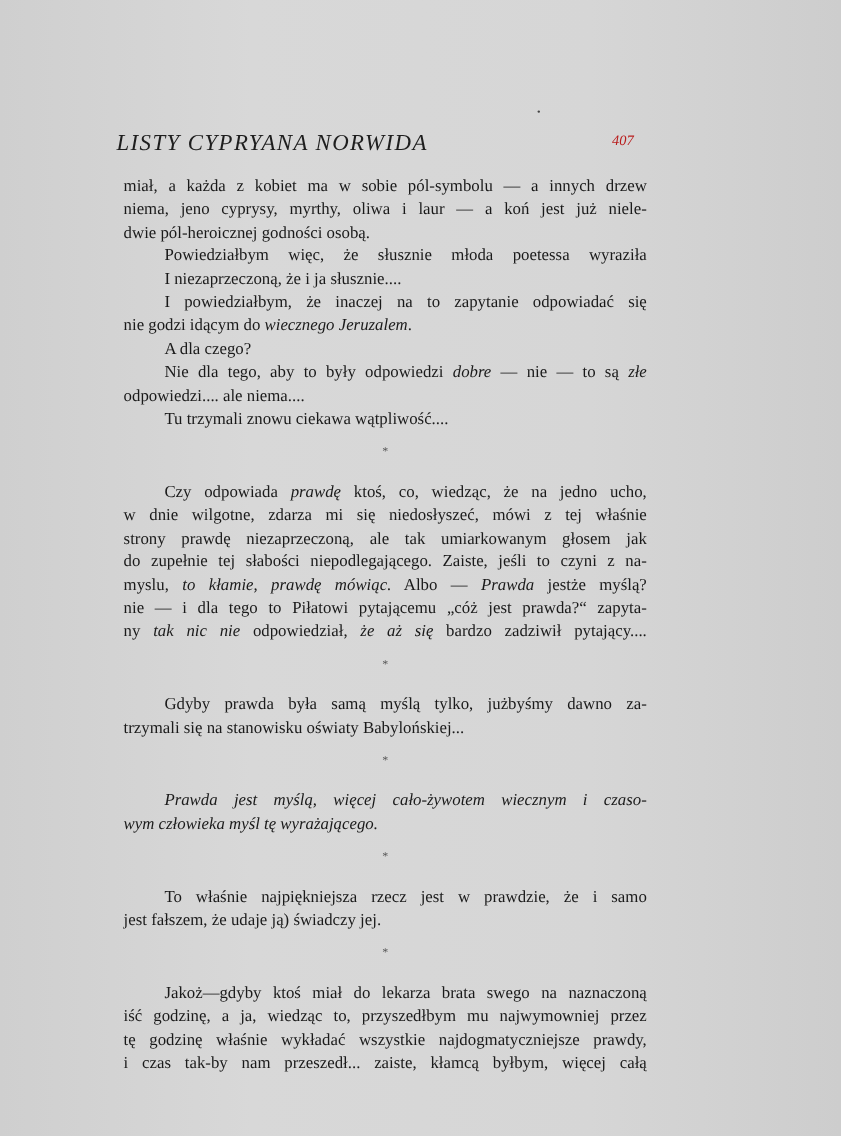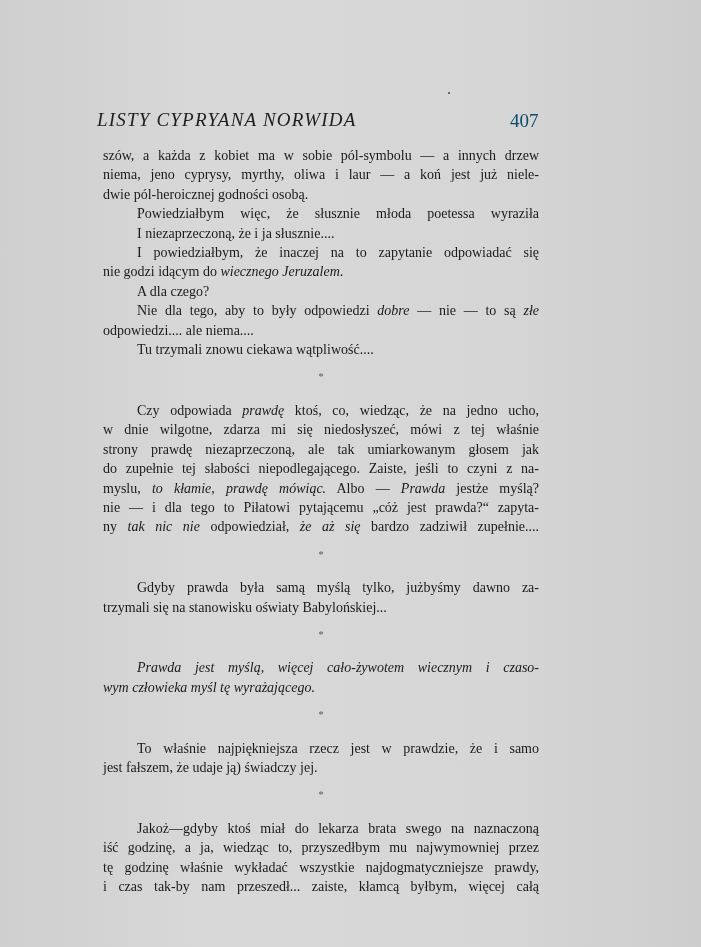--- a/index.html
+++ b/index.html
@@ -14,21 +14,21 @@
   .page {
     position: absolute; left: 0; top: 6px; width: 589px; height: 947px;
   }
   .running-head {
     position: absolute; left: 97px; top: 103px; width: 417px;
     font-style: italic; font-size: 19px; letter-spacing: 1.2px;
     color: #1e1e1e;
   }
   .page-number {
     position: absolute; left: 510px; top: 104px;
-    font-size: 19px; color: #0c4a6e;
+    font-style: italic; font-size: 12px; color: #b91c1c;
   }
   .body-text {
     position: absolute; left: 103px; top: 140px; width: 436px;
     font-size: 14px; line-height: 19.4px; text-align: justify;
   }
   .line { display: block; white-space: nowrap; text-align-last: justify; text-align: justify; }
   .line.last { text-align-last: left; }
   .indent { padding-left: 34px; }
   .asterisk { display: block; text-align: center; font-size: 10px; color: #555; }
   em { }
@@ -39,21 +39,21 @@
 </head>
 <body>
 
 <div class="page">
 
   <div class="running-head">LISTY CYPRYANA NORWIDA</div>
   <div class="page-number">407</div>
 
   <div class="body-text">
 
-    <span class="line">szów, a każda z kobiet ma w sobie pól-symbolu — a innych drzew</span>
+    <span class="line">miał, a każda z kobiet ma w sobie pól-symbolu — a innych drzew</span>
     <span class="line">niema, jeno cyprysy, myrthy, oliwa i laur — a koń jest już niele-</span>
     <span class="line last">dwie pól-heroicznej godności osobą.</span>
 
     <span class="line indent">Powiedziałbym więc, że słusznie młoda poetessa wyraziła</span>
 
     <span class="line last indent">I niezaprzeczoną, że i ja słusznie....</span>
 
     <span class="line indent">I powiedziałbym, że inaczej na to zapytanie odpowiadać się</span>
     <span class="line last"><span>nie godzi idącym do </span><em>wiecznego Jeruzalem</em><span>.</span></span>
 
@@ -67,21 +67,21 @@
     <span class="gap-s"></span>
     <span class="asterisk">*</span>
     <span class="gap-m"></span>
 
     <span class="line indent"><span>Czy odpowiada </span><em>prawdę</em><span> ktoś, co, wiedząc, że na jedno ucho,</span></span>
     <span class="line">w dnie wilgotne, zdarza mi się niedosłyszeć, mówi z tej właśnie</span>
     <span class="line">strony prawdę niezaprzeczoną, ale tak umiarkowanym głosem jak</span>
     <span class="line">do zupełnie tej słabości niepodlegającego. Zaiste, jeśli to czyni z na-</span>
     <span class="line"><span>myslu, </span><em>to kłamie, prawdę mówiąc.</em><span> Albo — </span><em>Prawda</em><span> jestże myślą?</span></span>
     <span class="line">nie — i dla tego to Piłatowi pytającemu „cóż jest prawda?“ zapyta-</span>
-    <span class="line"><span>ny </span><em>tak nic nie</em><span> odpowiedział, </span><em>że aż się</em><span> bardzo zadziwił zupełnie....</span></span>
+    <span class="line"><span>ny </span><em>tak nic nie</em><span> odpowiedział, </span><em>że aż się</em><span> bardzo zadziwił pytający....</span></span>
 
     <span class="gap-s"></span>
     <span class="asterisk">*</span>
     <span class="gap-m"></span>
 
     <span class="line indent">Gdyby prawda była samą myślą tylko, jużbyśmy dawno za-</span>
     <span class="line last">trzymali się na stanowisku oświaty Babylońskiej...</span>
 
     <span class="gap-s"></span>
     <span class="asterisk">*</span>

